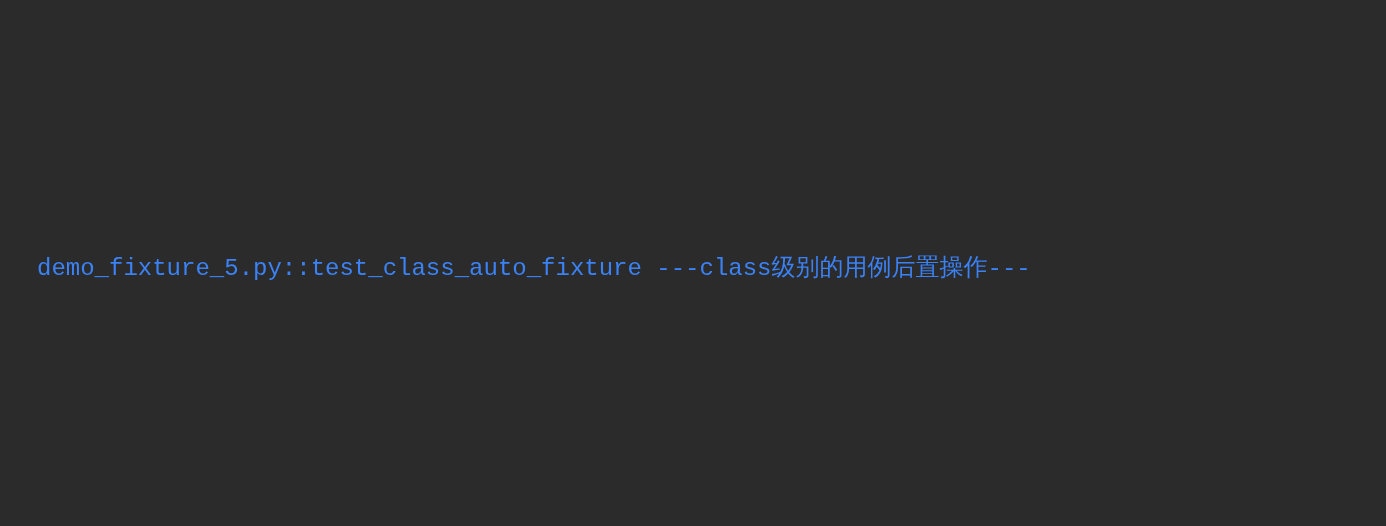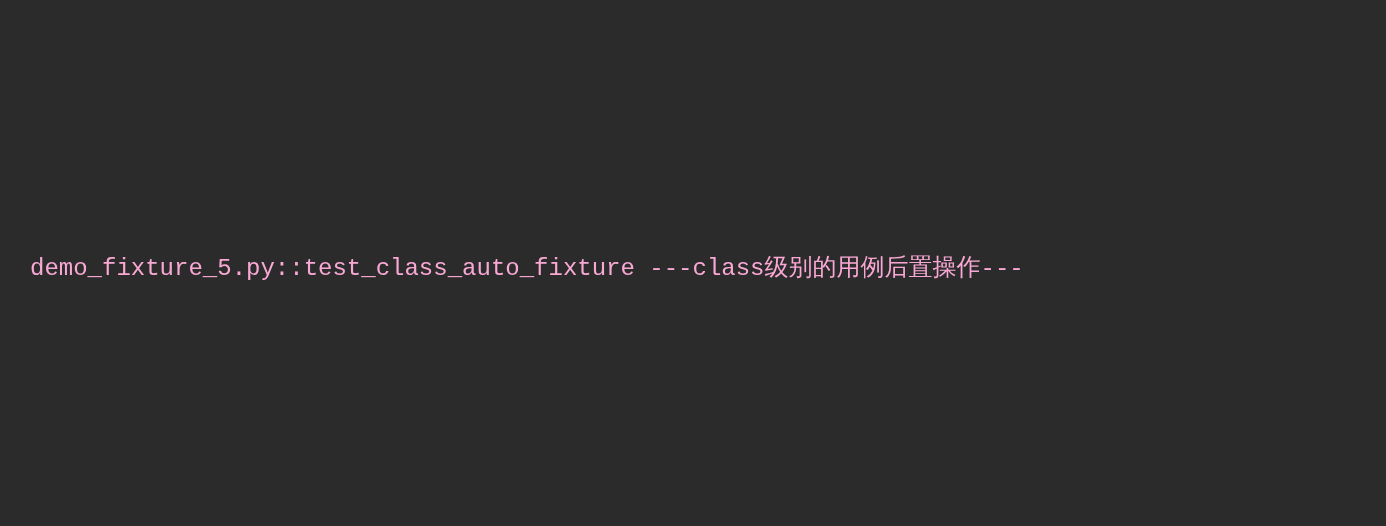--- a/index.html
+++ b/index.html
@@ -20,21 +20,22 @@
       white-space: pre;
     }
     .terminal-output {
       white-space: pre;
     }
     .line {
       display: block;
       white-space: pre;
     }
     .normal-text {
-      color: #f9a8d4;
+      color: #3b82f6;
+      margin-left: 7px;
     }
     .spacer {
       height: 38px;
     }
     .big-spacer {
       height: 76px;
     }
   </style>
 </head>
 <body>

